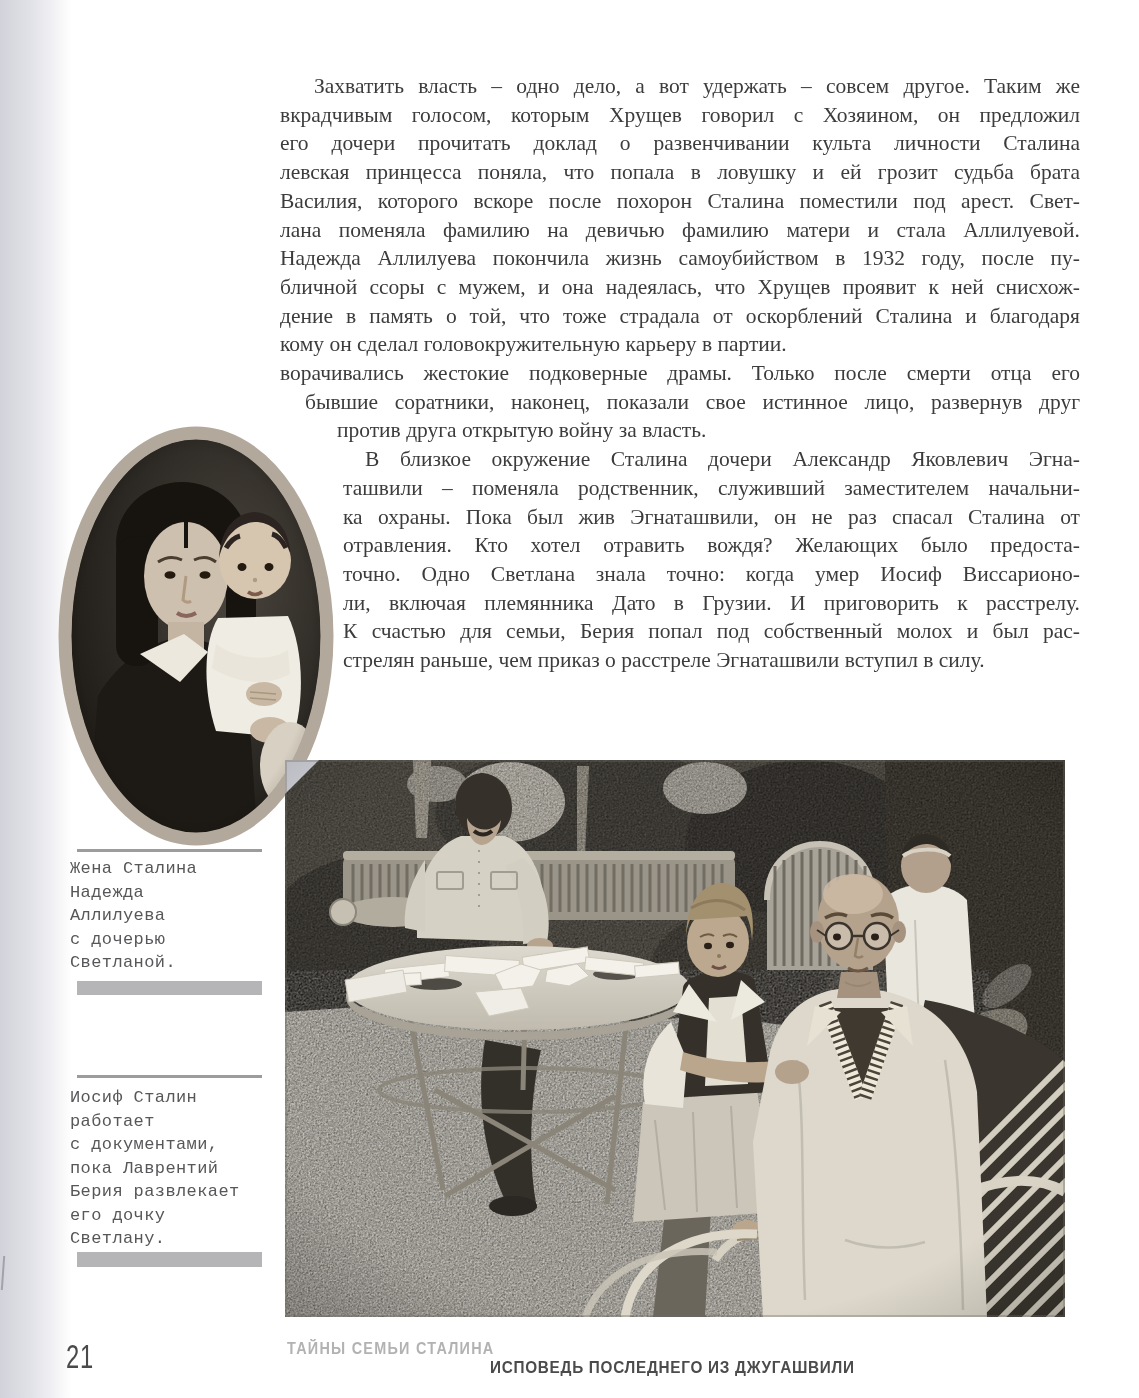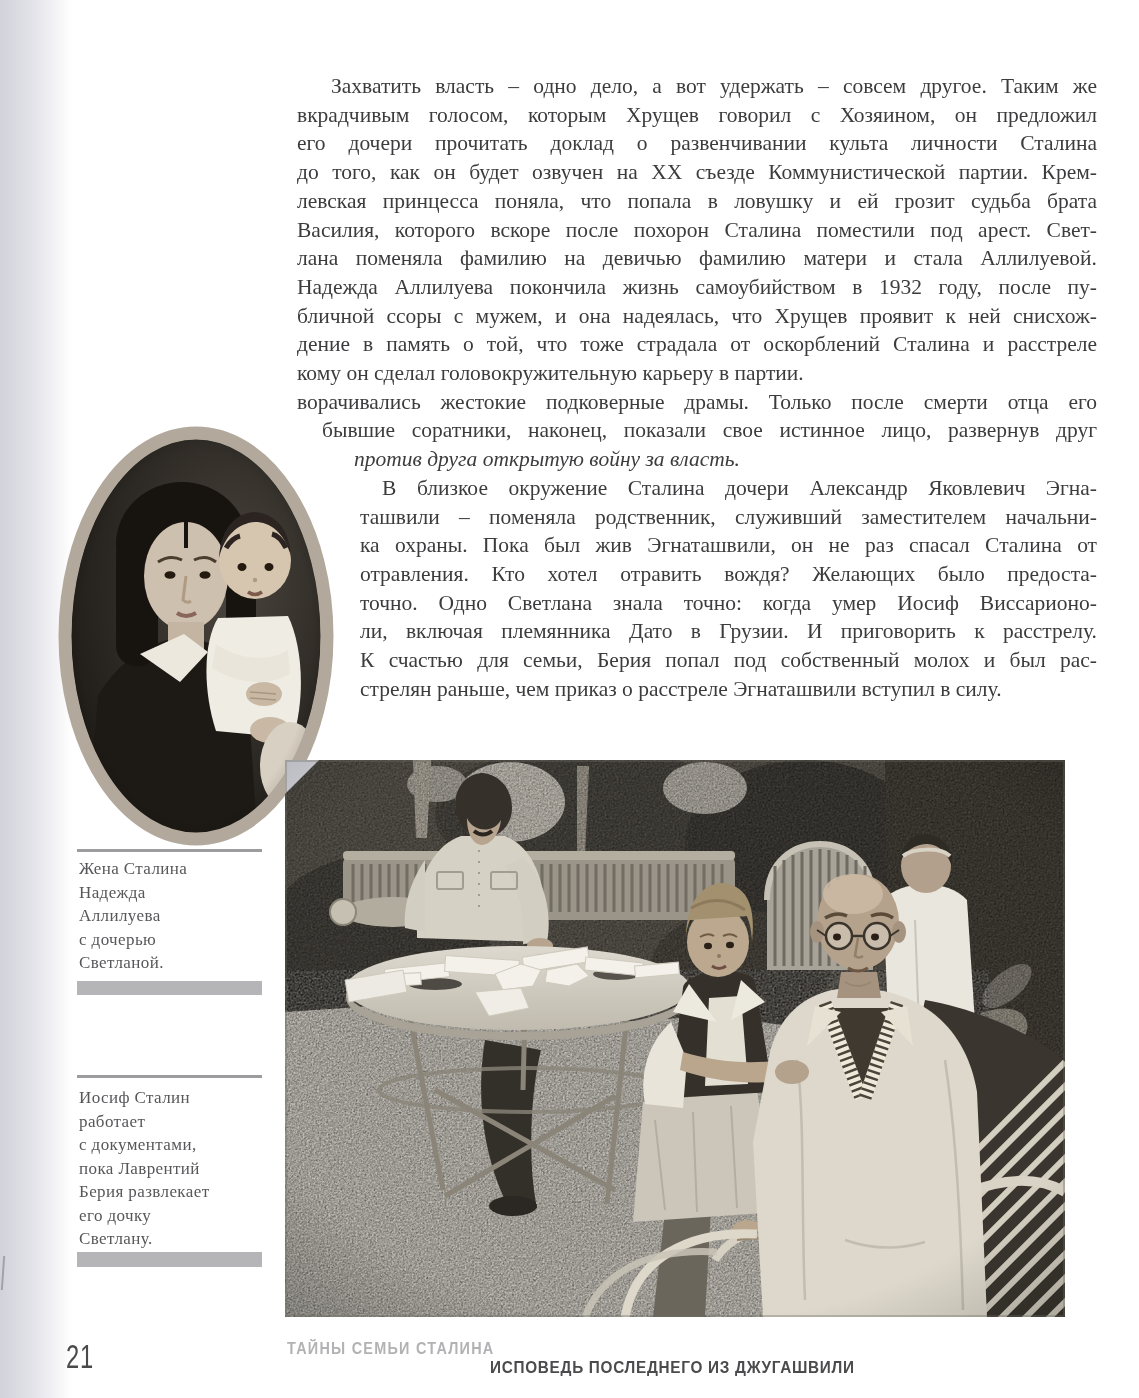--- a/index.html
+++ b/index.html
@@ -17,35 +17,35 @@
   .scan-edge{
     position:absolute;left:0;top:0;width:72px;height:1398px;
     background:linear-gradient(90deg,#d2d2da 0%,#e2e2e9 45%,#ffffff 100%);
   }
   .scan-tick{
     position:absolute;left:2px;top:1256px;width:2px;height:34px;background:#a2a2aa;
     transform:rotate(4deg);
   }
   
   .bodytext{
-    position:absolute;left:297px;top:72px;width:800px;
+    position:absolute;left:280px;top:72px;width:800px;
     font-size:21.5px;line-height:28.7px;color:var(--body_text);
   }
   .para{width:800px;}
   .para.para3{margin-left:63px;width:737px;}
   .tline{
     white-space:nowrap;text-align:justify;text-align-last:justify;
   }
   .para .tline:last-child{text-align-last:left;}
   
   .thinline{position:absolute;left:77px;width:185px;height:3px;background:#9c9c9e;}
   .thickbar{position:absolute;left:77px;width:185px;background:var(--divider_bar);}
   .caption{
-    position:absolute;left:79px;width:200px;
-    font-family:Liberation Serif, serif;
+    position:absolute;left:70px;width:200px;
+    font-family:Liberation Mono, monospace;
     font-size:17px;line-height:23.5px;color:var(--caption_text);
     letter-spacing:0.4px;white-space:pre-line;
   }
   
   .oval-photo{position:absolute;left:58px;top:426px;}
   .big-photo{position:absolute;left:285px;top:760px;}
   
   .page-number{
     position:absolute;left:66px;top:1338px;
     font-family:"Liberation Sans", sans-serif;font-size:33px;color:#4a4a4c;
@@ -70,33 +70,32 @@
 <div class="page-root">
 
   <div class="scan-edge"></div>
   <div class="scan-tick"></div>
 
   <div class="bodytext">
     <div class="para">
         <div class="tline" style="margin-left: 34px;">Захватить власть – одно дело, а вот удержать – совсем другое. Таким же</div>
         <div class="tline">вкрадчивым голосом, которым Хрущев говорил с Хозяином, он предложил</div>
         <div class="tline">его дочери прочитать доклад о развенчивании культа личности Сталина</div>
-        <div class="tline">до того, как он будет озвучен на XX съезде Коммунистической партии. Крем-</div>
         <div class="tline">левская принцесса поняла, что попала в ловушку и ей грозит судьба брата</div>
         <div class="tline">Василия, которого вскоре после похорон Сталина поместили под арест. Свет-</div>
         <div class="tline">лана поменяла фамилию на девичью фамилию матери и стала Аллилуевой.</div>
         <div class="tline">Надежда Аллилуева покончила жизнь самоубийством в 1932 году, после пу-</div>
         <div class="tline">бличной ссоры с мужем, и она надеялась, что Хрущев проявит к ней снисхож-</div>
-        <div class="tline">дение в память о той, что тоже страдала от оскорблений Сталина и расстреле</div>
+        <div class="tline">дение в память о той, что тоже страдала от оскорблений Сталина и благодаря</div>
         <div class="tline">кому он сделал головокружительную карьеру в партии.</div>
       </div>
     <div class="para">
         <div class="tline">ворачивались жестокие подковерные драмы. Только после смерти отца его</div>
         <div class="tline" style="margin-left: 25px;">бывшие соратники, наконец, показали свое истинное лицо, развернув друг</div>
-        <div class="tline" style="margin-left: 57px; font-style: italic;">против друга открытую войну за власть.</div>
+        <div class="tline" style="margin-left: 57px;">против друга открытую войну за власть.</div>
       </div>
     <div class="para para3">
         <div class="tline" style="margin-left: 22px;">В близкое окружение Сталина дочери Александр Яковлевич Эгна-</div>
         <div class="tline">ташвили – поменяла родственник, служивший заместителем начальни-</div>
         <div class="tline">ка охраны. Пока был жив Эгнаташвили, он не раз спасал Сталина от</div>
         <div class="tline">отравления. Кто хотел отравить вождя? Желающих было предоста-</div>
         <div class="tline">точно. Одно Светлана знала точно: когда умер Иосиф Виссарионо-</div>
         <div class="tline">ли, включая племянника Дато в Грузии. И приговорить к расстрелу.</div>
         <div class="tline">К счастью для семьи, Берия попал под собственный молох и был рас-</div>
         <div class="tline">стрелян раньше, чем приказ о расстреле Эгнаташвили вступил в силу.</div>

